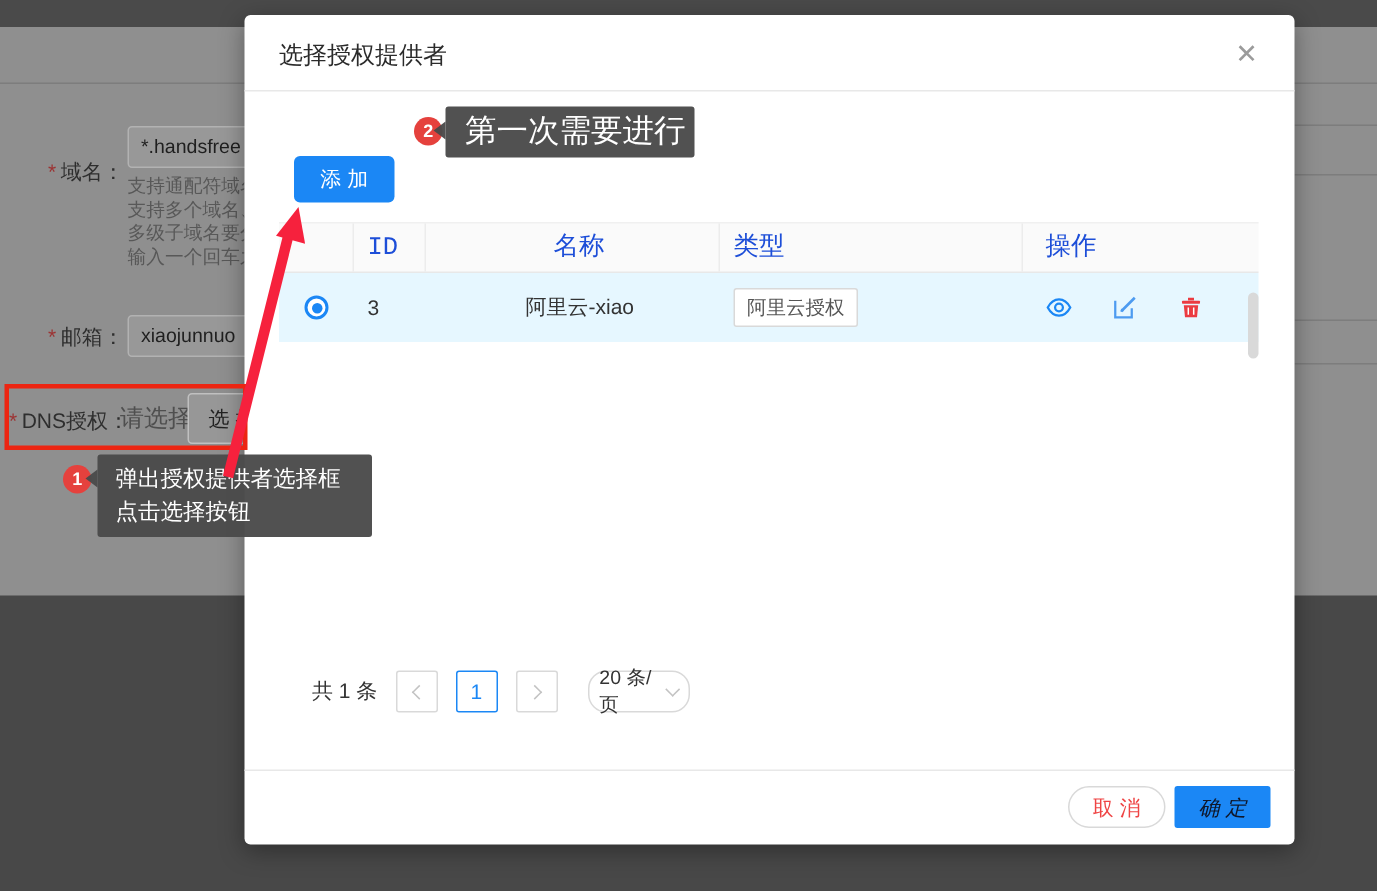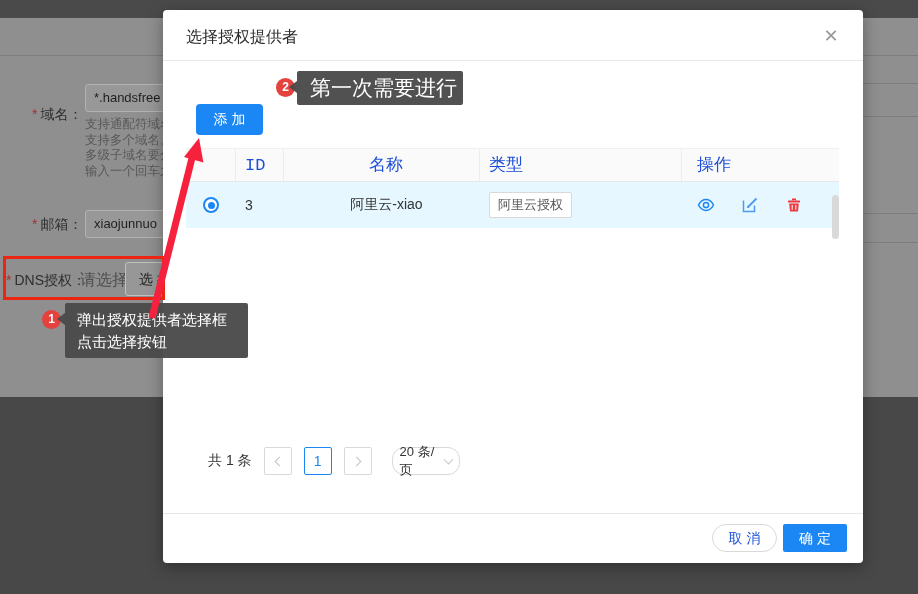--- a/index.html
+++ b/index.html
@@ -78,23 +78,23 @@
   .chev.left  { transform:rotate(135deg); margin-left:3px; }
   .chev.right { transform:rotate(-45deg); margin-right:3px; }
   .chev.down  { transform:rotate(45deg); margin-top:-3px; }
   .pg-size { width:68px; height:28px; border:1px solid #d9d9d9; border-radius:12px; background:#fff;
              display:flex; align-items:center; justify-content:space-between; padding:0 7px;
              font-size:13px; color:#333; margin-left:8px; cursor:pointer; }
 
   
   .modal-footer-line { position:absolute; left:0; top:503px; width:100%; height:1px; background:#e8e8e8; }
   .btn-cancel { position:absolute; left:549px; top:514px; width:65px; height:28px; background:#fff;
-                border:1px solid #d9d9d9; color:#1d4ed8; line-height:26px; border-radius:14px; }
+                border:1px solid #d9d9d9; color:#ef4444; line-height:26px; border-radius:14px; }
   .btn-ok { position:absolute; left:620px; top:514px; width:64px; height:28px; background:#1b87f5;
-            border:none; color:#ffffff; line-height:28px; border-radius:2px; }
+            border:none; color:#0f172a; line-height:28px; border-radius:2px;font-style:italic; }
   .red-rect { position:absolute; left:3px; top:256px; width:162px; height:44px;
               border:3px solid #ec2512; z-index:40; }
   .badge { position:absolute; width:19px; height:19px; border-radius:50%; background:#e5413d;
            color:#fff; font-size:12px; font-weight:bold; text-align:center; line-height:19px; z-index:41; }
   .badge1 { left:42px; top:310px; }
   .badge2 { left:276px; top:78px; }
   .tip-box { position:absolute; background:rgba(74,74,74,.96); color:#fff; border-radius:2px;
              z-index:41; }
   .tip-box .notch { position:absolute; left:-8px; top:10px; width:0; height:0;
                     border-top:6px solid transparent; border-bottom:6px solid transparent;

